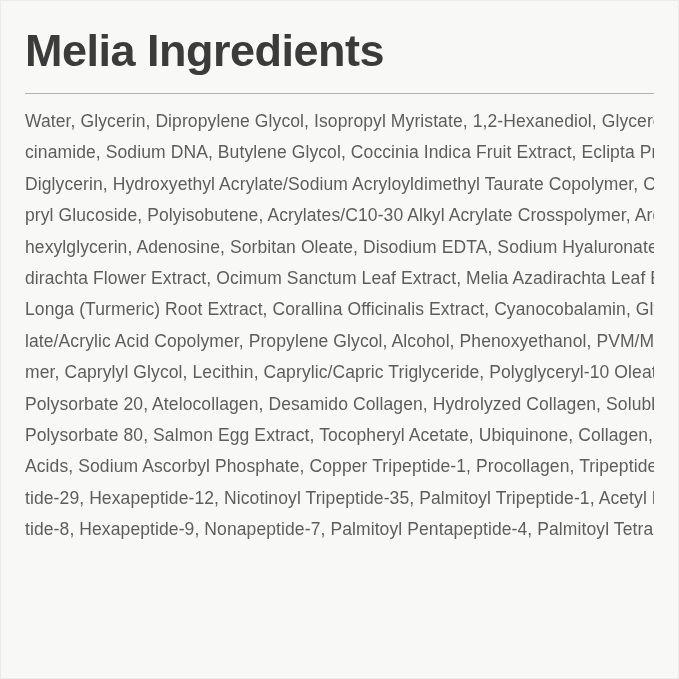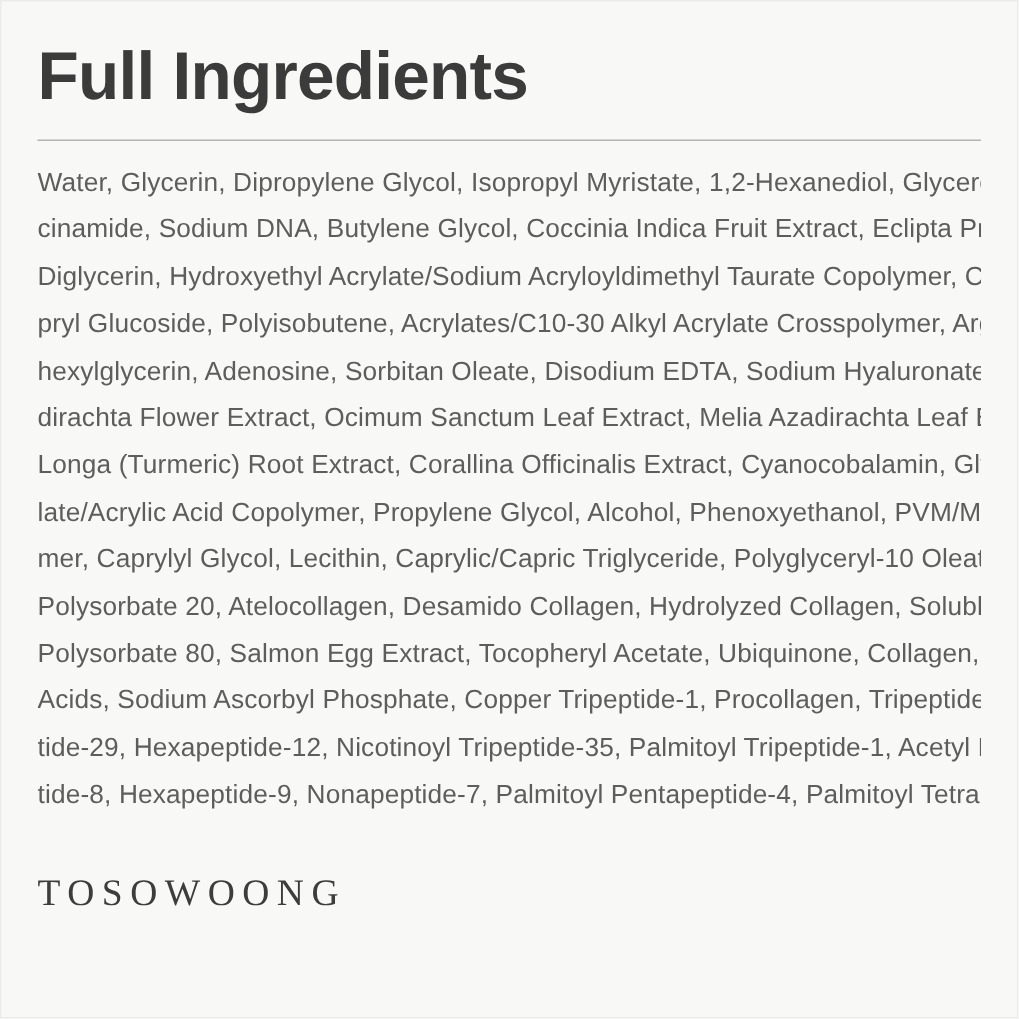--- a/index.html
+++ b/index.html
@@ -66,35 +66,34 @@
     font-size: 25px;
     font-weight: 400;
     letter-spacing: 5px;
     color: #3d3d3d;
   }
 </style>
 </head>
 <body>
 
 <div class="page">
-  <h1 class="page-title">Full Ingredients</h1>
+  <h1 class="page-title">Melia Ingredients</h1>
 
   <hr class="divider">
 
   <div class="ingredients" id="ingredients-list">
       <div class="line">Water, Glycerin, Dipropylene Glycol, Isopropyl Myristate, 1,2-Hexanediol, Glycereth-26, Nia</div>
       <div class="line">cinamide, Sodium DNA, Butylene Glycol, Coccinia Indica Fruit Extract, Eclipta Prostrata Extract,</div>
       <div class="line">Diglycerin, Hydroxyethyl Acrylate/Sodium Acryloyldimethyl Taurate Copolymer, Caprylyl/Ca</div>
       <div class="line">pryl Glucoside, Polyisobutene, Acrylates/C10-30 Alkyl Acrylate Crosspolymer, Arginine, Ethyl</div>
       <div class="line">hexylglycerin, Adenosine, Sorbitan Oleate, Disodium EDTA, Sodium Hyaluronate, Melia Aza</div>
       <div class="line">dirachta Flower Extract, Ocimum Sanctum Leaf Extract, Melia Azadirachta Leaf Extract, Curcuma</div>
       <div class="line">Longa (Turmeric) Root Extract, Corallina Officinalis Extract, Cyanocobalamin, Glyceryl Acry</div>
       <div class="line">late/Acrylic Acid Copolymer, Propylene Glycol, Alcohol, Phenoxyethanol, PVM/MA Copoly</div>
       <div class="line">mer, Caprylyl Glycol, Lecithin, Caprylic/Capric Triglyceride, Polyglyceryl-10 Oleate, Bakuchiol,</div>
       <div class="line">Polysorbate 20, Atelocollagen, Desamido Collagen, Hydrolyzed Collagen, Soluble Collagen,</div>
       <div class="line">Polysorbate 80, Salmon Egg Extract, Tocopheryl Acetate, Ubiquinone, Collagen, Collagen Amino</div>
       <div class="line">Acids, Sodium Ascorbyl Phosphate, Copper Tripeptide-1, Procollagen, Tripeptide-1, Tripep</div>
       <div class="line">tide-29, Hexapeptide-12, Nicotinoyl Tripeptide-35, Palmitoyl Tripeptide-1, Acetyl Hexapep</div>
       <div class="line">tide-8, Hexapeptide-9, Nonapeptide-7, Palmitoyl Pentapeptide-4, Palmitoyl Tetrapeptide-7,</div>
     </div>
 
-  <div class="brand">TOSOWOONG</div>
 </div>
 
 </body></html>

